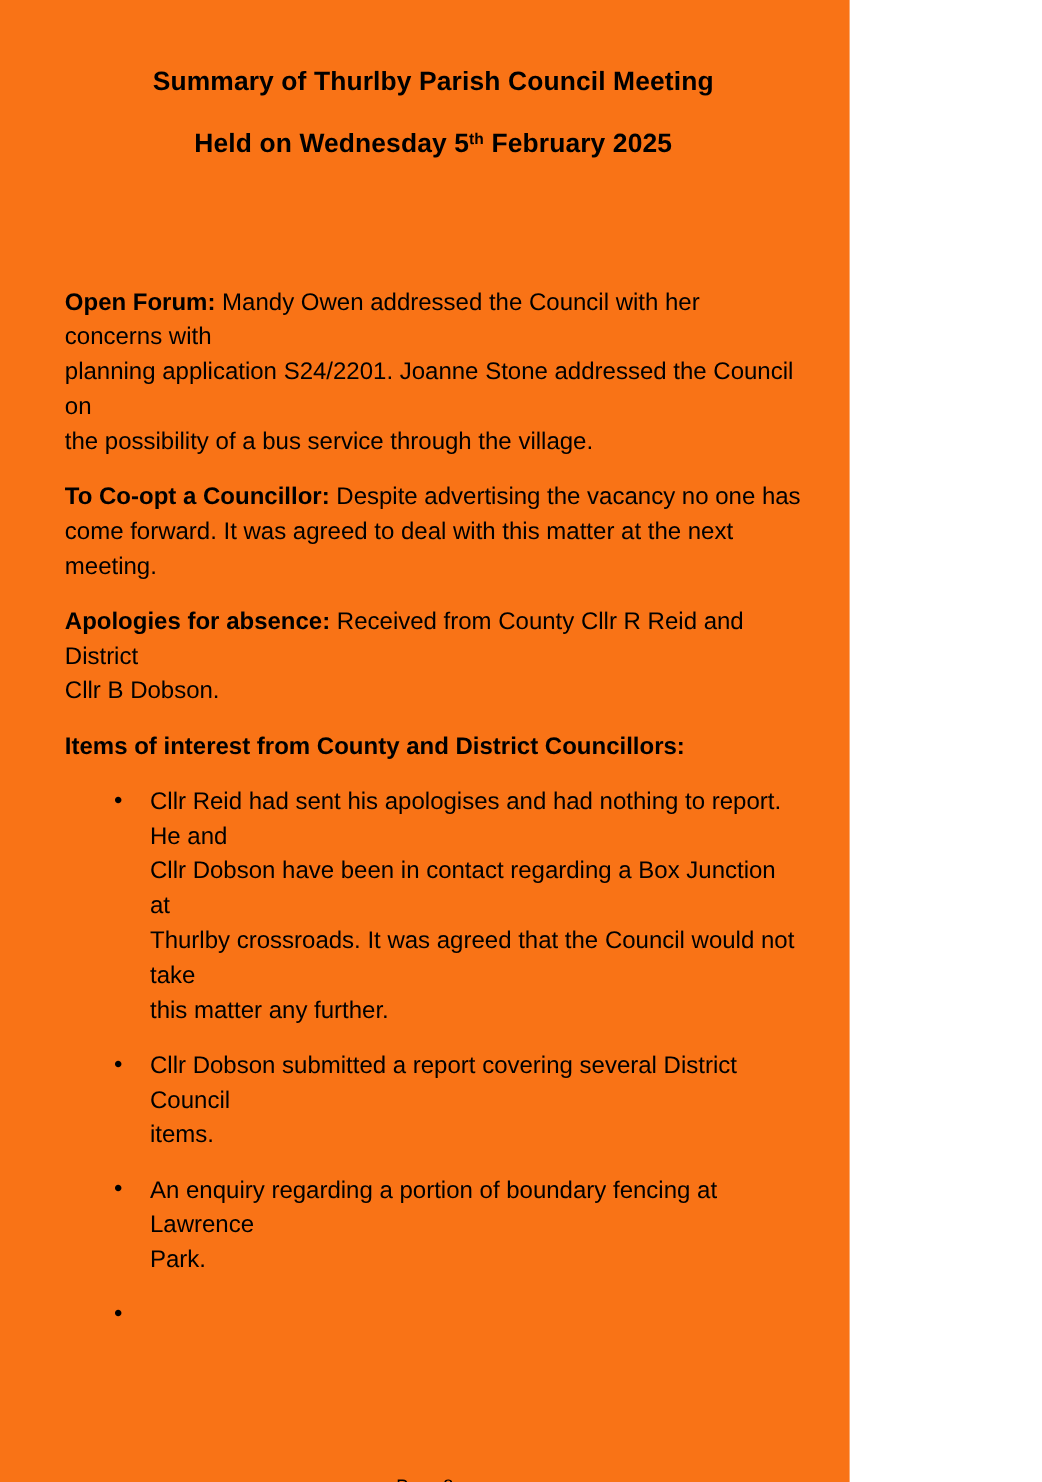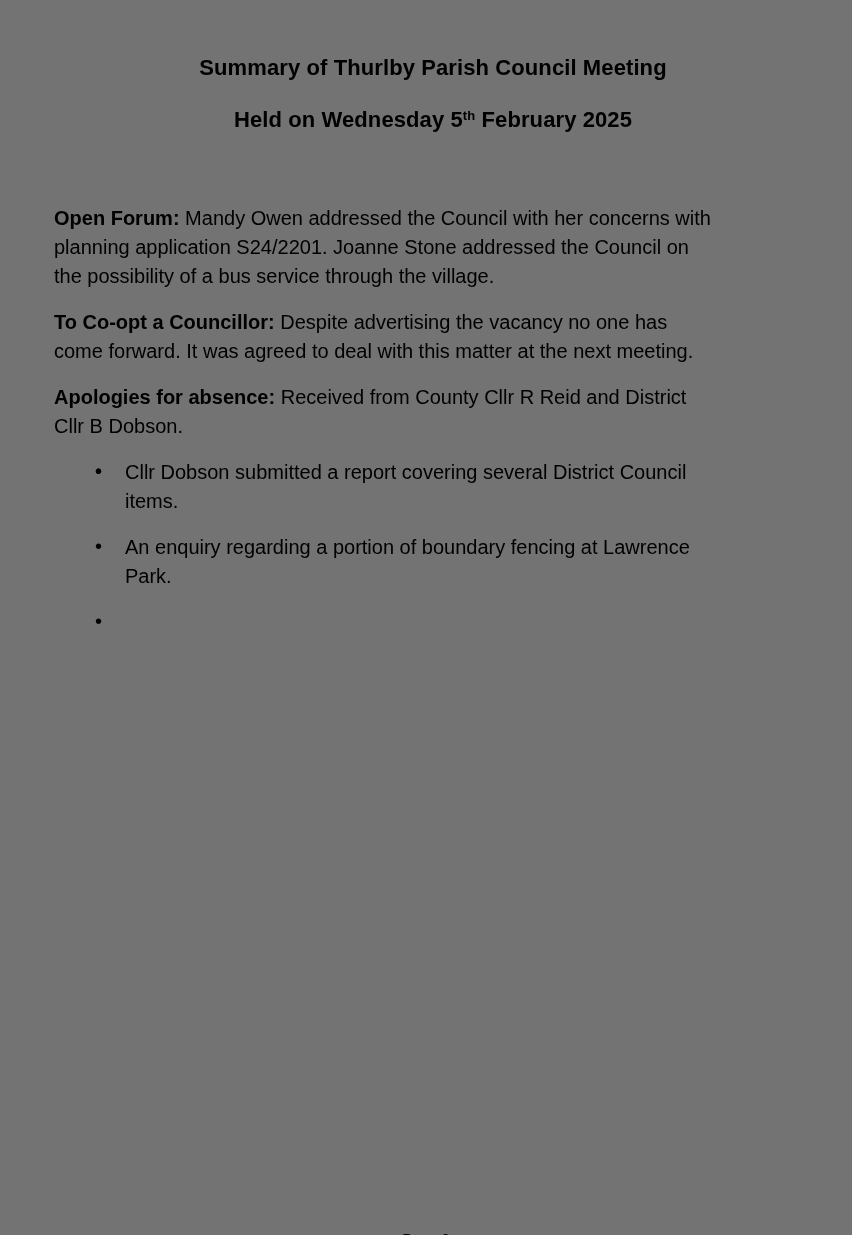--- a/index.html
+++ b/index.html
@@ -7,37 +7,37 @@
   body {
     width: 868px;
     height: 1235px;
     background: #ffffff;
     color: #000000;
     font-family: "Liberation Sans", sans-serif;
     overflow: hidden;
   }
   .page {
     position: relative;
-    width: 852px;
+    width: 708px;
     height: 1235px;
-    background: #737373;
+    background: #f97316;
   }
   .doc {
     padding: 55px 40px 0 54px;
   }
   .title {
     text-align: center;
     font-size: 22px;
     font-weight: bold;
     line-height: 26px;
     margin: 0 0 22px 0;
     letter-spacing: 0.1px;
   }
   .title.subtitle {
-    margin-bottom: 71px;
+    margin-bottom: 105px;
   }
   .title .sup {
     font-size: 13px;
     vertical-align: 7px;
   }
   .body-text {
     font-size: 20px;
     line-height: 29px;
   }
   p.para {
@@ -93,23 +93,27 @@
       <p class="para"><span class="lead">Open Forum:</span><span class="lines"> Mandy Owen addressed the Council with her concerns with
 planning application S24/2201. Joanne Stone addressed the Council on
 the possibility of a bus service through the village.</span></p>
 
       <p class="para"><span class="lead">To Co-opt a Councillor:</span><span class="lines"> Despite advertising the vacancy no one has
 come forward. It was agreed to deal with this matter at the next meeting.</span></p>
 
       <p class="para"><span class="lead">Apologies for absence:</span><span class="lines"> Received from County Cllr R Reid and District
 Cllr B Dobson.</span></p>
 
+      <p class="para"><span class="lead">Items of interest from County and District Councillors:</span></p>
 
       <ul class="bullets">
-        <li><span class="bullet-marker">•</span></li>
+        <li><span class="bullet-marker">•</span><span class="lines">Cllr Reid had sent his apologises and had nothing to report. He and
+Cllr Dobson have been in contact regarding a Box Junction at
+Thurlby crossroads. It was agreed that the Council would not take
+this matter any further.</span></li>
         <li><span class="bullet-marker">•</span><span class="lines">Cllr Dobson submitted a report covering several District Council
 items.</span></li>
       </ul>
 
 
       <ul class="bullets">
         <li><span class="bullet-marker">•</span><span class="lines">An enquiry regarding a portion of boundary fencing at Lawrence
 Park.</span></li>
         <li><span class="bullet-marker">•</span></li>
       </ul>

